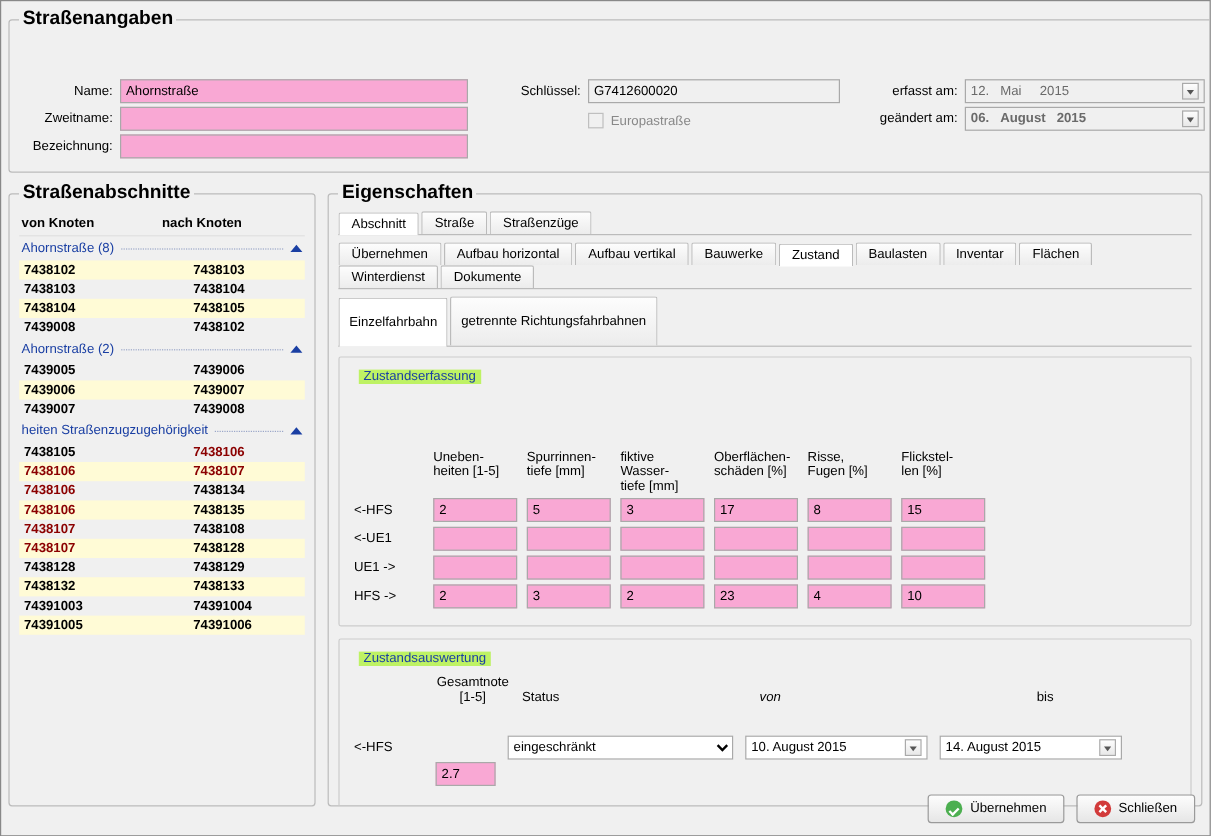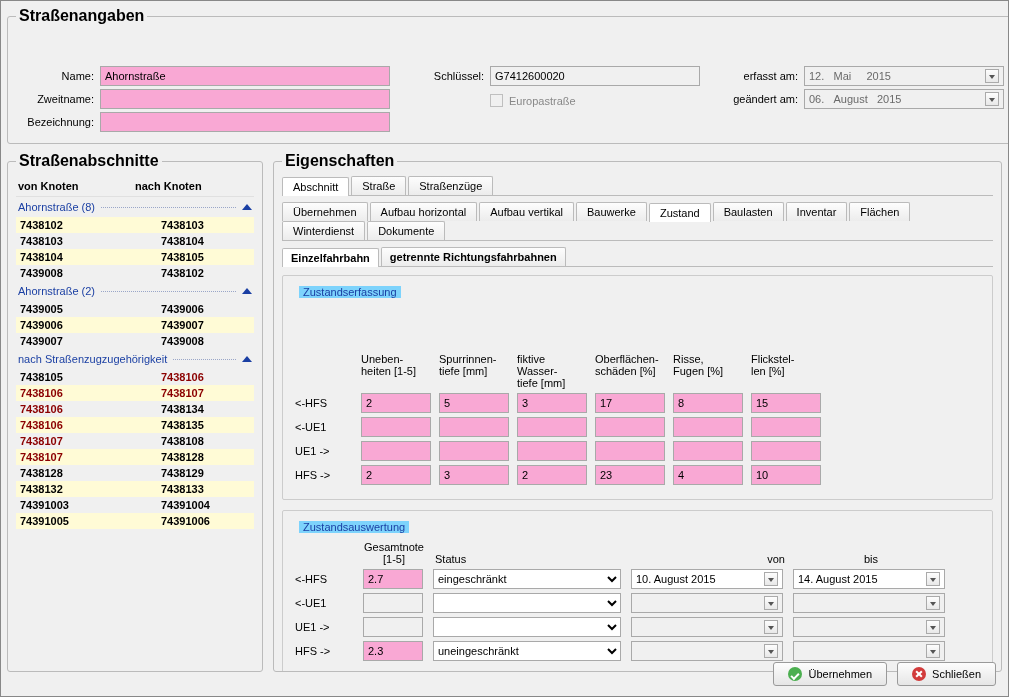--- a/index.html
+++ b/index.html
@@ -84,33 +84,33 @@
   .tabs { display:flex; border-bottom:1px solid #bbb; margin-bottom:6px; }
   .tab {
     border:1px solid #bbb; border-bottom:none;
     background:linear-gradient(#fdfdfd,#ececec);
     padding:3px 10px; margin-right:2px;
     border-radius:2px 2px 0 0;
     cursor:pointer; position: relative;
   }
   .tab.active { background:#fff; top:1px; }
   .subtabs { display:flex; border-bottom:1px solid #bbb; margin-bottom:8px; }
-  .subtabs .tab { padding:3px 8px;font-weight:bold; }
+  .subtabs .tab { padding:14px 8px; }
   .zgrid { border:1px solid #ccc; padding:10px 12px; margin-bottom:10px; border-radius:2px; }
-  .zgrid .title { color:#1a3fa3; margin:-18px 0 8px 4px; background:#7dd3fc; display:inline-block; padding:0 4px; }
+  .zgrid .title { color:#1a3fa3; margin:-18px 0 8px 4px; background:#bef264; display:inline-block; padding:0 4px; }
   .ze-head { display:flex; gap:8px; margin-bottom:4px; }
   .ze-head .rowlbl { width:58px; }
   .ze-head > div { width:70px; font-size:11px;margin-top:47px; }
   .ze-row { display:flex; gap:8px; align-items:center; margin:4px 0; }
   .ze-row .rowlbl { width:58px; text-align:left; }
   .ze-row input { width:70px; text-align:left; }
   .za-head { display:flex; gap:10px; margin-bottom:4px; align-items:flex-end; }
   .za-row { display:flex; gap:10px; align-items:center; margin:4px 0; }
   .za-row .rowlbl { width:58px;}
-  .za-row .note { width:60px; }
+  .za-row .note { width:50px;margin-top:44px; }
   .za-row select { width:188px; height:20px; border:1px solid #a9a9a9; background:#fff; font:inherit;}
   .za-row .datebox { width:152px; justify-content:space-between; }
   .footer { position:absolute; right:12px; bottom:10px; display:flex; gap:10px;}
   .btn {
     display:inline-flex; align-items:center; gap:6px;
     border:1px solid #9a9a9a; border-radius:3px;
     background:linear-gradient(#fdfdfd,#e6e6e6);
     padding:4px 14px; cursor:pointer;
   }
   .ico-ok { width:14px;height:14px;border-radius:50%;background:#4caf50;position:relative;}
@@ -154,21 +154,21 @@
     <div style="flex:1;">
       <div class="row">
         <div class="lbl" style="width:78px;">erfasst am:</div>
         <div class="datebox" style="width:200px;justify-content:space-between;">
           <span><span>12.</span>&nbsp;&nbsp;&nbsp;<span>Mai</span>&nbsp;&nbsp;&nbsp;&nbsp;&nbsp;<span>2015</span></span>
           <span class="picker"></span>
         </div>
       </div>
       <div class="row">
         <div class="lbl" style="width:78px;">geändert am:</div>
-        <div class="datebox" style="width:200px;justify-content:space-between;">
+        <div class="datebox" style="width:200px;justify-content:space-between;font-weight:bold;">
           <span><span>06.</span>&nbsp;&nbsp;&nbsp;<span>August</span>&nbsp;&nbsp;&nbsp;<span>2015</span></span>
           <span class="picker"></span>
         </div>
       </div>
     </div>
   </div>
 </fieldset>
 
 <div class="middle">
   <div class="left-panel">
@@ -211,21 +211,21 @@
           </div>
           <div class="data-row sel-yellow">
             <div class="">7439006</div>
             <div class="">7439007</div>
           </div>
           <div class="data-row">
             <div class="">7439007</div>
             <div class="">7439008</div>
           </div>
           <div class="group-row">
-            <span>nach Straßenzugzugehörigkeit</span>
+            <span>heiten Straßenzugzugehörigkeit</span>
             <span class="line"></span>
             <span class="chev"></span>
           </div>
           <div class="data-row">
             <div class="">7438105</div>
             <div class="red">7438106</div>
           </div>
           <div class="data-row sel-yellow">
             <div class="red">7438106</div>
             <div class="red">7438107</div>
@@ -349,21 +349,21 @@
           </div>
       </div>
 
       <div class="zgrid">
         <div class="title">Zustandsauswertung</div>
         <div class="za-head">
           <div style="width:58px;"></div>
           <div style="width:62px;text-align:center;white-space:pre-line;">Gesamtnote
 [1-5]</div>
           <div style="width:188px;">Status</div>
-          <div style="width:152px;text-align:right;">von</div>
+          <div style="width:152px;text-align:left;font-style:italic;">von</div>
           <div style="width:152px;text-align:center;">bis</div>
         </div>
         <div id="za-rows">
             <div class="za-row">
               <div class="rowlbl">&lt;-HFS</div>
               <input type="text" class="note" value="2.7" style="">
               <select><option>eingeschränkt</option></select>
               <div class="datebox active">
                 <span>10.  August   2015</span>
                 <span class="picker"></span>

